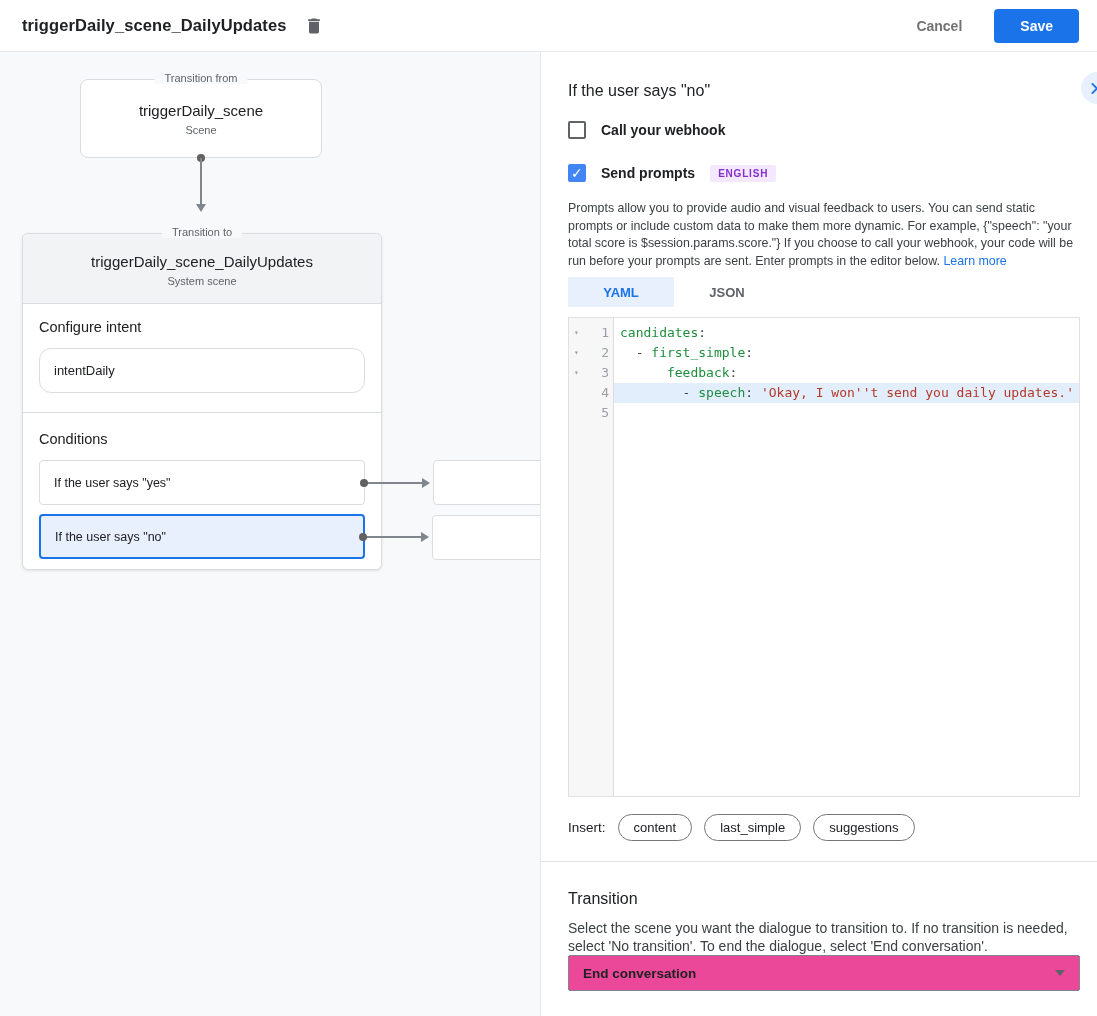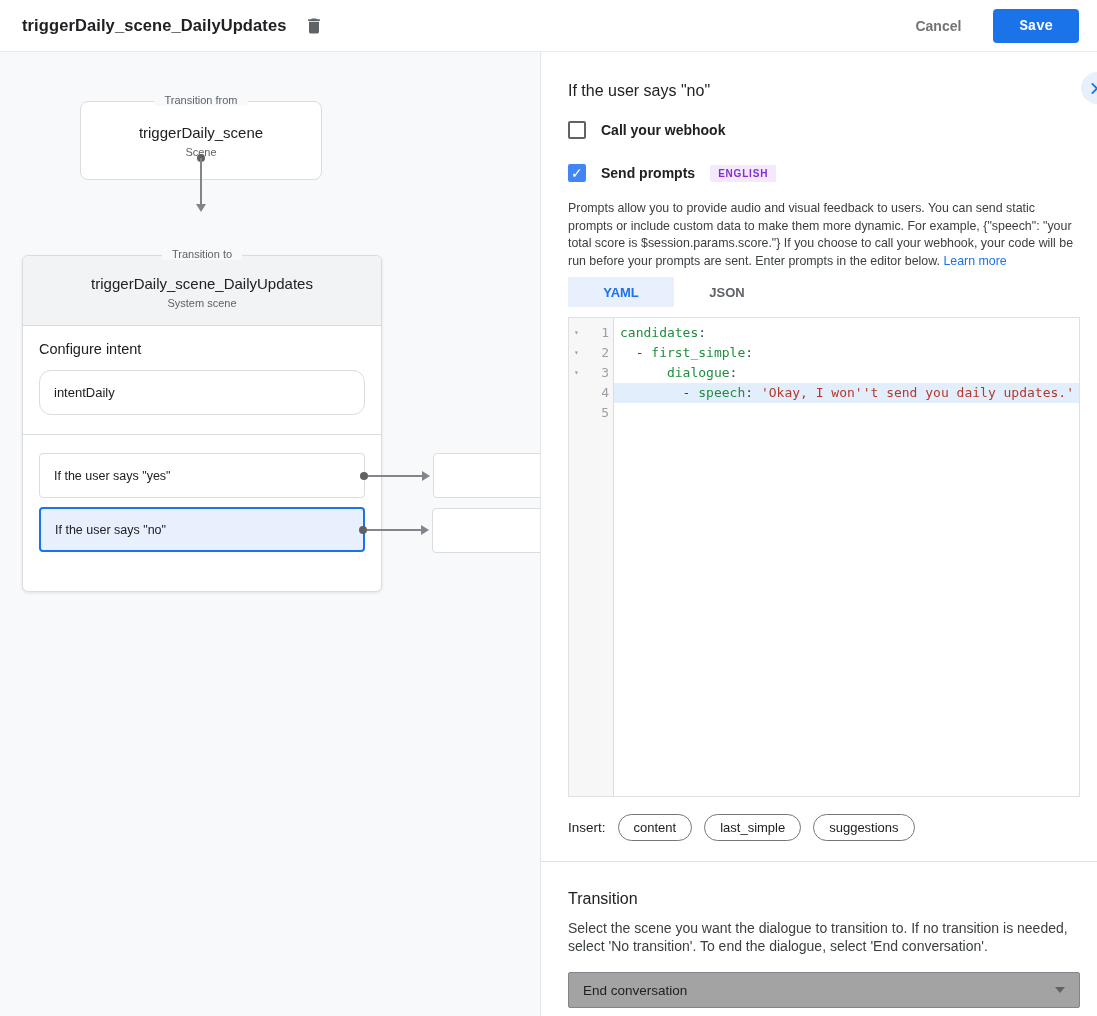--- a/index.html
+++ b/index.html
@@ -7,25 +7,25 @@
     font-family:"Liberation Sans","DejaVu Sans",sans-serif; color:#202124; }
 
   
   .topbar { position:absolute; left:0; top:0; width:1097px; height:52px; background:#fff;
     border-bottom:1px solid #e8eaed; display:flex; align-items:center; padding:0 18px 0 22px; z-index:20; }
   .topbar-title { font-size:16.5px; font-weight:bold; letter-spacing:.1px; }
   .trash-btn { margin-left:18px; background:none; border:none; cursor:pointer; display:flex; align-items:center; }
   .topbar-spacer { flex:1; }
   .cancel-link { color:#737373; font-size:14px; font-weight:bold; background:none; border:none; margin-right:32px; cursor:pointer; }
   .save-btn { background:#1a73e8; color:#fff; font-size:14px; font-weight:bold; border:none; border-radius:4px;
-    height:34px; padding:0 26px; cursor:pointer;font-family:Liberation Mono, monospace; }
+    height:34px; padding:0 26px; cursor:pointer; }
 
   
   .canvas { position:absolute; left:0; top:52px; width:1097px; height:964px; background:#f8f9fa; }
-  .node-card { position:absolute; background:#fff; border:1px solid #dadce0; border-radius:8px;margin-top:22px; }
+  .node-card { position:absolute; background:#fff; border:1px solid #dadce0; border-radius:8px; }
   .legend { position:absolute; top:-8px; left:50%; transform:translateX(-50%); background:#f8f9fa;
     padding:0 10px; font-size:11px; color:#5f6368; white-space:nowrap; }
   .from-card { left:80px; top:27px; width:242px; height:79px; text-align:center; }
   .from-card .node-title { margin-top:22px; font-size:15px; }
   .node-sub { margin-top:5px; font-size:11px; color:#5f6368; }
 
   .v-dot { position:absolute; left:197px; top:102px; width:8px; height:8px; border-radius:50%; background:#616161; }
   .v-line { position:absolute; left:200px; top:106px; width:2px; height:48px; background:#80868b; }
   .v-arrowhead { position:absolute; left:196px; top:152px; width:0; height:0;
     border-left:5px solid transparent; border-right:5px solid transparent; border-top:8px solid #80868b; }
@@ -89,22 +89,22 @@
   .tok-string { color:#b3392b; }
 
   .insert-row { margin-top:17px; display:flex; align-items:center; }
   .insert-label { font-size:13.5px; margin-right:12px; }
   .chip { border:1px solid #747775; border-radius:14px; background:#fff; padding:5px 15px; font-size:13px;
     color:#202124; margin-right:12px; cursor:pointer; font-family:inherit; }
 
   .transition-section { margin:20px -17px 0 -27px; border-top:1px solid #e0e0e0; padding:28px 17px 0 27px; }
   .transition-title { font-size:16px; font-weight:normal; }
   .transition-desc { margin-top:12px; font-size:14px; line-height:17.5px; color:#3c4043; max-width:510px; }
-  .select-box { margin-top:17px; height:36px; border:1px solid #80868b; border-radius:2px; background:#a3a3a3;
-    display:flex; align-items:center; padding:0 14px; font-size:13.5px; cursor:pointer; }
+  .select-box { height:36px; border:1px solid #80868b; border-radius:2px; background:#ec4899;
+    display:flex; align-items:center; padding:0 14px; font-size:13.5px; cursor:pointer;font-weight:bold; }
   .select-box .sel-spacer { flex:1; }
   .caret-down { width:0; height:0; border-left:5px solid transparent; border-right:5px solid transparent;
     border-top:6px solid #5f6368; }
 </style>
 </head>
 <body>
 
 <div class="topbar">
   <span class="topbar-title">triggerDaily_scene_DailyUpdates</span>
   <button class="trash-btn">
@@ -134,20 +134,21 @@
   <div class="node-card to-card">
     <span class="legend">Transition to</span>
     <div class="to-card-header">
       <div class="node-title">triggerDaily_scene_DailyUpdates</div>
       <div class="node-sub">System scene</div>
     </div>
     <div class="to-card-body">
       <div class="section-label">Configure intent</div>
       <div class="intent-box">intentDaily</div>
       <hr class="card-divider">
+      <div class="section-label">Conditions</div>
 
       <div class="condition-box">
         <span>If the user says "yes"</span>
         <span class="cond-line"></span>
         <span class="cond-dot"></span>
         <span class="cond-arrowhead"></span>
         <span class="target-stub"></span>
       </div>
 
       <div class="condition-box selected">
@@ -204,21 +205,21 @@
           <span class="fold">▾</span>
           <span class="lnum">2</span>
         </span>
         <span class="code-line"><span class="tok-plain">  - </span><span class="tok-key">first_simple</span><span class="tok-plain">:</span></span>
       </div>
       <div class="code-row">
         <span class="gutter-cell">
           <span class="fold">▾</span>
           <span class="lnum">3</span>
         </span>
-        <span class="code-line"><span class="tok-plain">      </span><span class="tok-key">dialogue</span><span class="tok-plain">:</span></span>
+        <span class="code-line"><span class="tok-plain">      </span><span class="tok-key">feedback</span><span class="tok-plain">:</span></span>
       </div>
       <div class="code-row active">
         <span class="gutter-cell">
           <span class="fold"></span>
           <span class="lnum">4</span>
         </span>
         <span class="code-line"><span class="tok-plain">        - </span><span class="tok-key">speech</span><span class="tok-plain">: </span><span class="tok-string">'Okay, I won''t send you daily updates.'</span></span>
       </div>
       <div class="code-row">
         <span class="gutter-cell">

